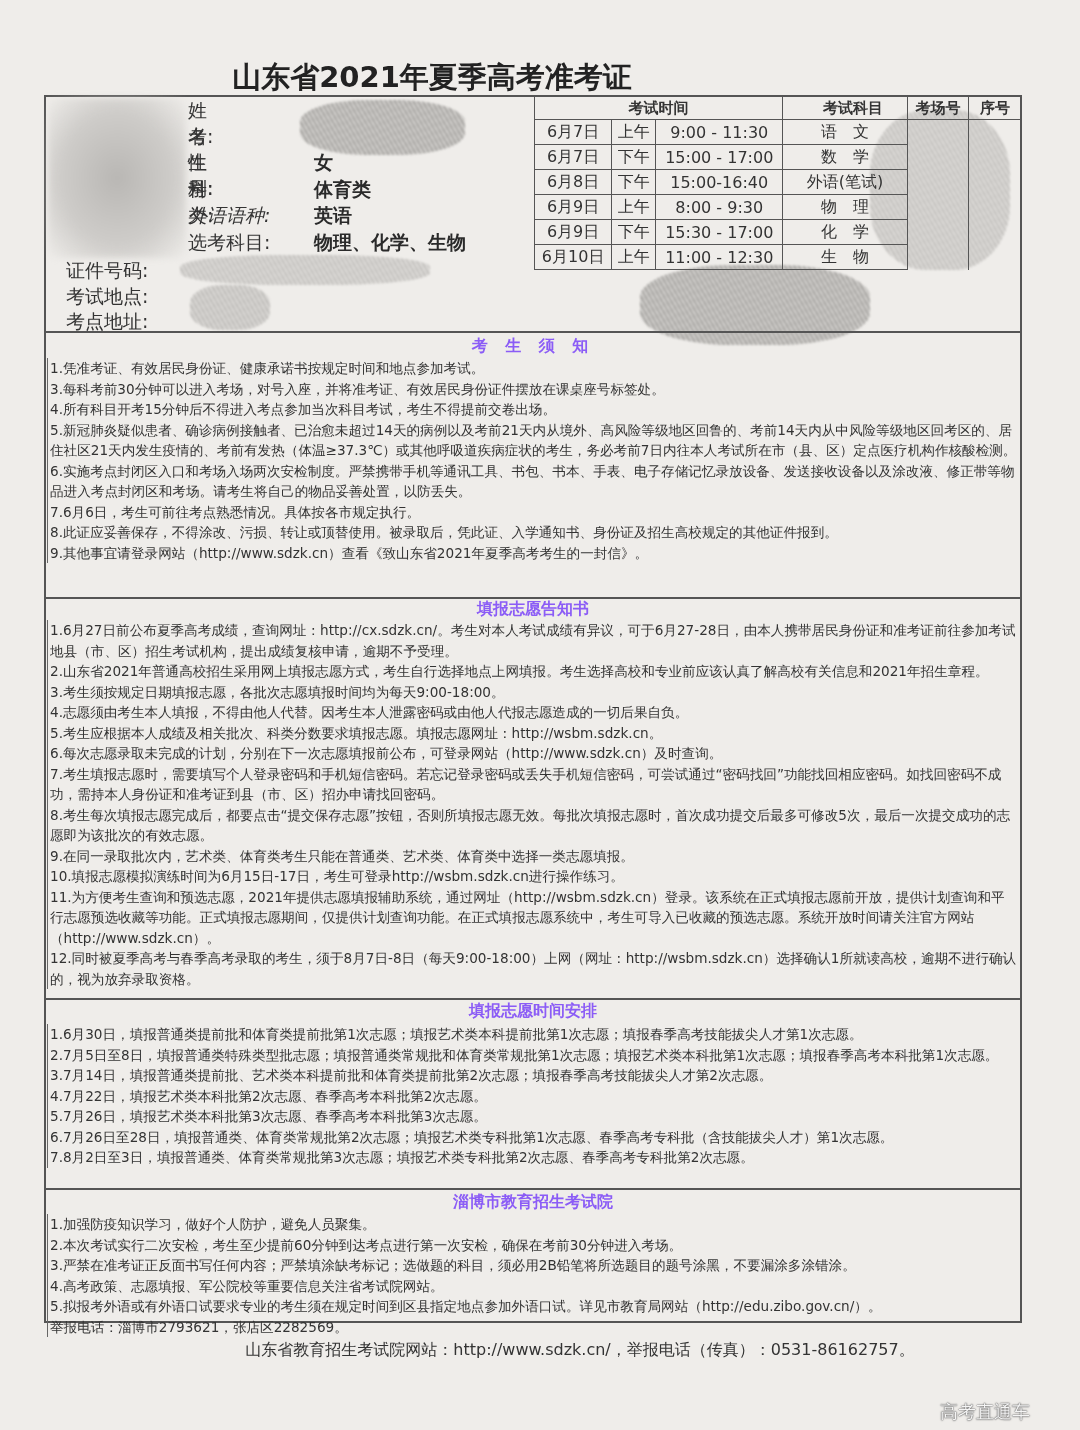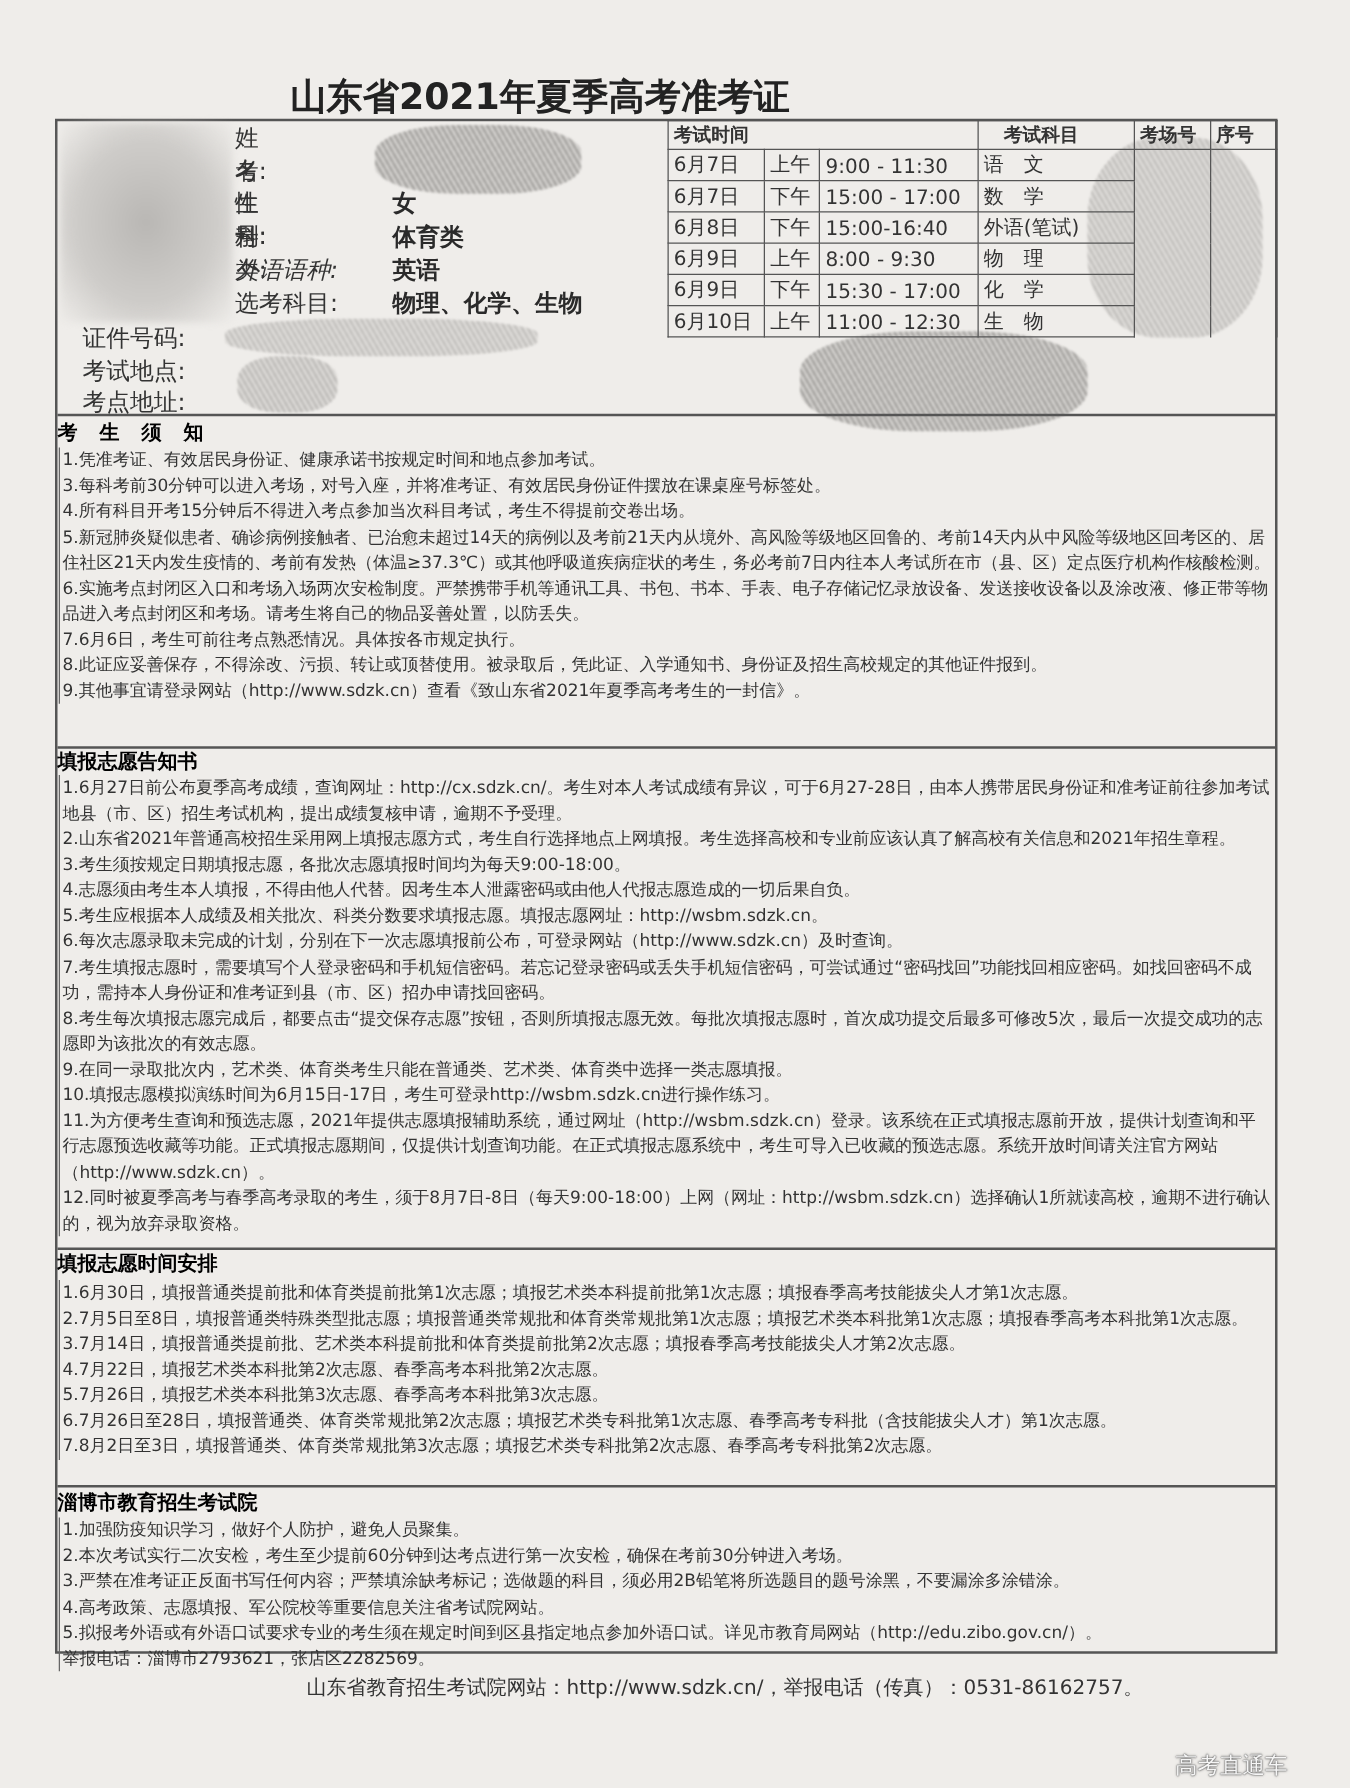--- a/index.html
+++ b/index.html
@@ -31,28 +31,28 @@
   .scribble {
     position:absolute; background:repeating-linear-gradient(60deg,#8f8d8a 0 2px,#c9c7c4 2px 4px);
     opacity:0.75; border-radius:40%; filter:blur(1px);
   }
   
   .sched {
     position:absolute; left:534px; top:96px; width:488px;
     border-collapse:collapse; font-size:16px;
   }
   .sched td, .sched th {
-    border:1.5px solid #555; height:24px; padding:0 4px; text-align:left; color:#333;
+    border:1.5px solid #555; height:24px; padding:0 4px; text-align:center; color:#333;
     white-space:nowrap;
   }
   .sched th { font-weight:bold; font-size:15px; height:22px; }
   .sched td.blank { border-top:none; border-bottom:none; }
   .section-head {
-    position:absolute; left:46px; width:974px; text-align:left;
-    font-size:16px; font-weight:bold; color:#000000;
+    position:absolute; left:46px; width:974px; text-align:center;
+    font-size:16px; font-weight:bold; color:#8b5cf6;
   }
   .section-rule {
     position:absolute; left:46px; width:974px; border-top:2px solid #555;
   }
   .para {
     position:absolute; left:47px; width:970px;
     font-size:13.6px; line-height:20.5px; color:#333;
     border-left:1.5px solid #666; padding-left:2px; box-sizing:border-box;
   }
   .para p { margin:0; }

